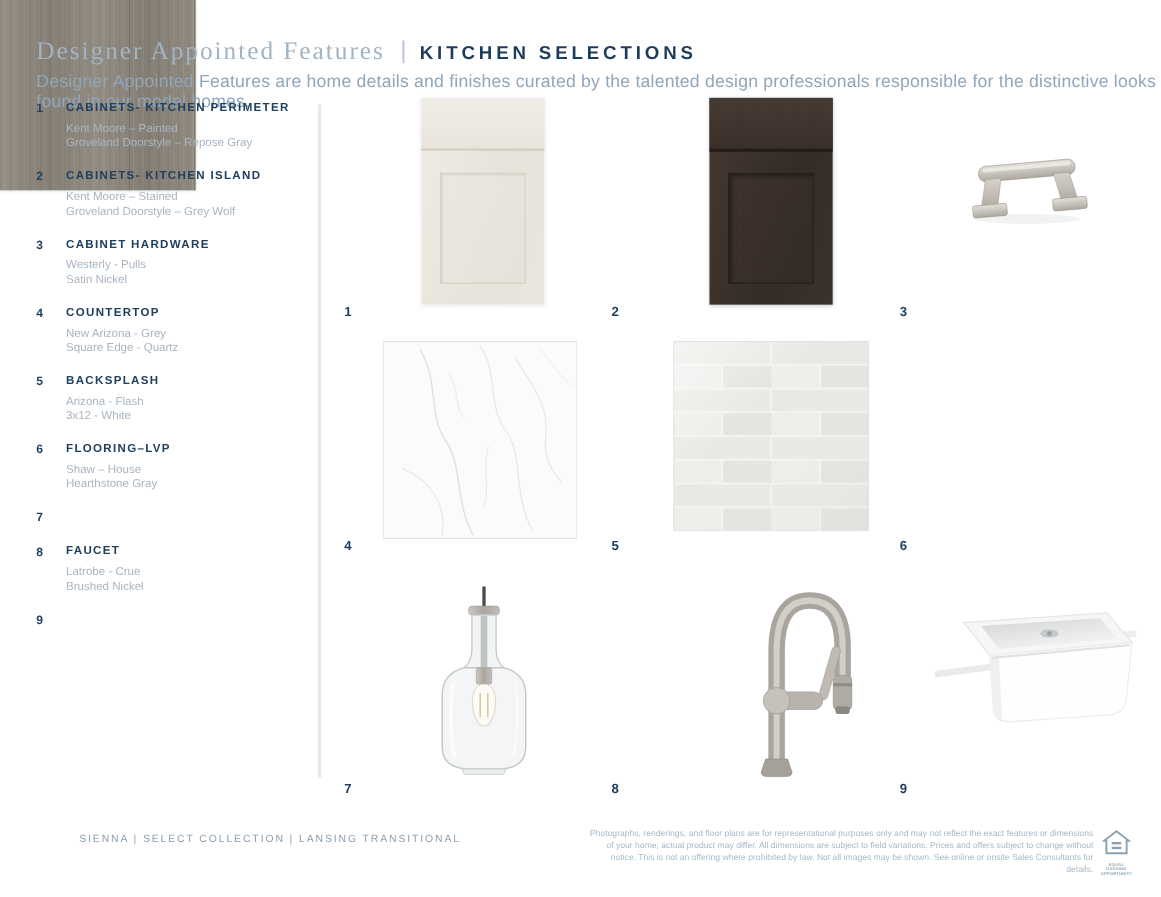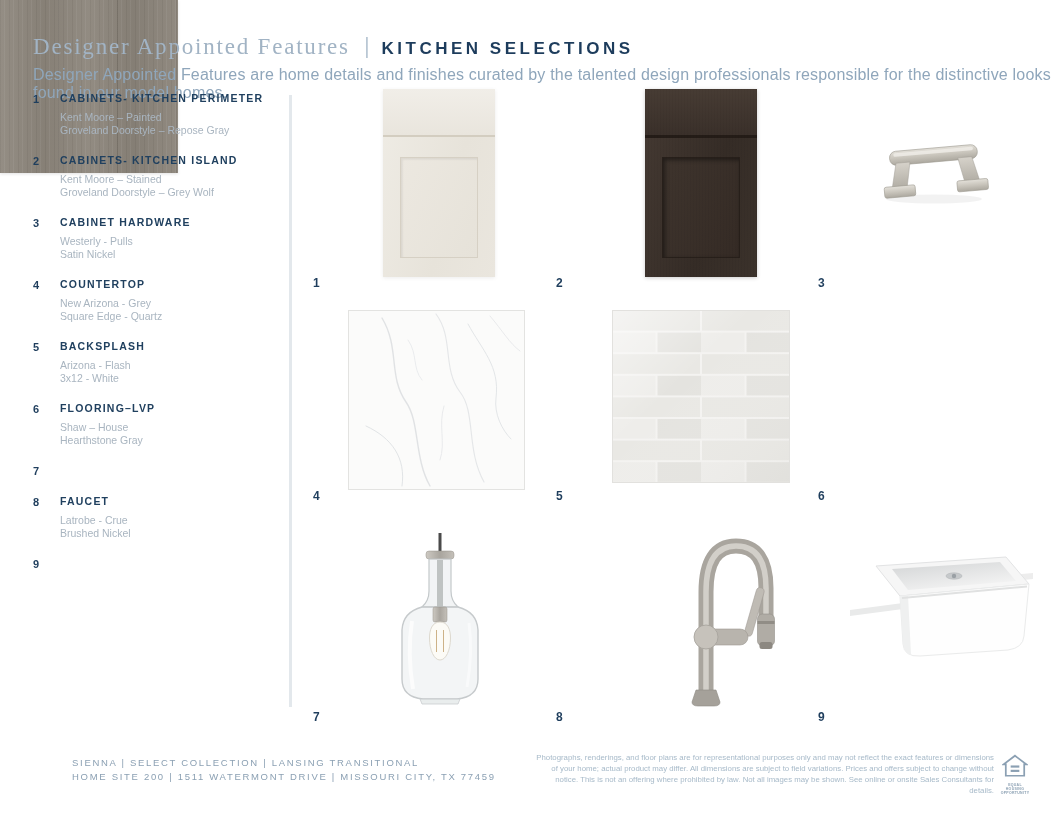--- a/index.html
+++ b/index.html
@@ -276,21 +276,20 @@
       <path d="M50,46 L58,45.3 L61,104.5 Q55,105 53,94 Z" fill="#eff0f0"></path>
       <line x1="52" y1="48" x2="177" y2="36.5" stroke="#e0e1e1" stroke-width="2"></line>
     </svg>
   </div>
 
   <div class="grid-num" style="left:313px; top:710px;">7</div>
   <div class="grid-num" style="left:556px; top:710px;">8</div>
   <div class="grid-num" style="left:818px; top:710px;">9</div>
 
   <div class="footer-line f1">SIENNA | SELECT COLLECTION | LANSING TRANSITIONAL</div>
-  <div class="footer-line f2">HOME SITE 200 | 1511 WATERMONT DRIVE | MISSOURI CITY, TX 77459</div>
   <div class="disclaimer">Photographs, renderings, and floor plans are for representational purposes only and may not reflect the exact features or dimensions of your home; actual product may differ. All dimensions are subject to field variations. Prices and offers subject to change without notice. This is not an offering where prohibited by law. Not all images may be shown. See online or onsite Sales Consultants for details.</div>
   <div class="eho">
     <span>
       <svg width="26" height="24" viewBox="0 0 24 22">
         <path d="M12,1.5 L22.5,9.5 L20.5,9.5 L20.5,20 L3.5,20 L3.5,9.5 L1.5,9.5 Z" fill="none" stroke="#8ba0b3" stroke-width="1.6"></path>
         <rect x="8" y="10.5" width="8" height="2" fill="#8ba0b3"></rect>
         <rect x="8" y="14.5" width="8" height="2" fill="#8ba0b3"></rect>
       </svg>
     </span>
     <div class="eho-label">EQUAL HOUSING OPPORTUNITY</div>

